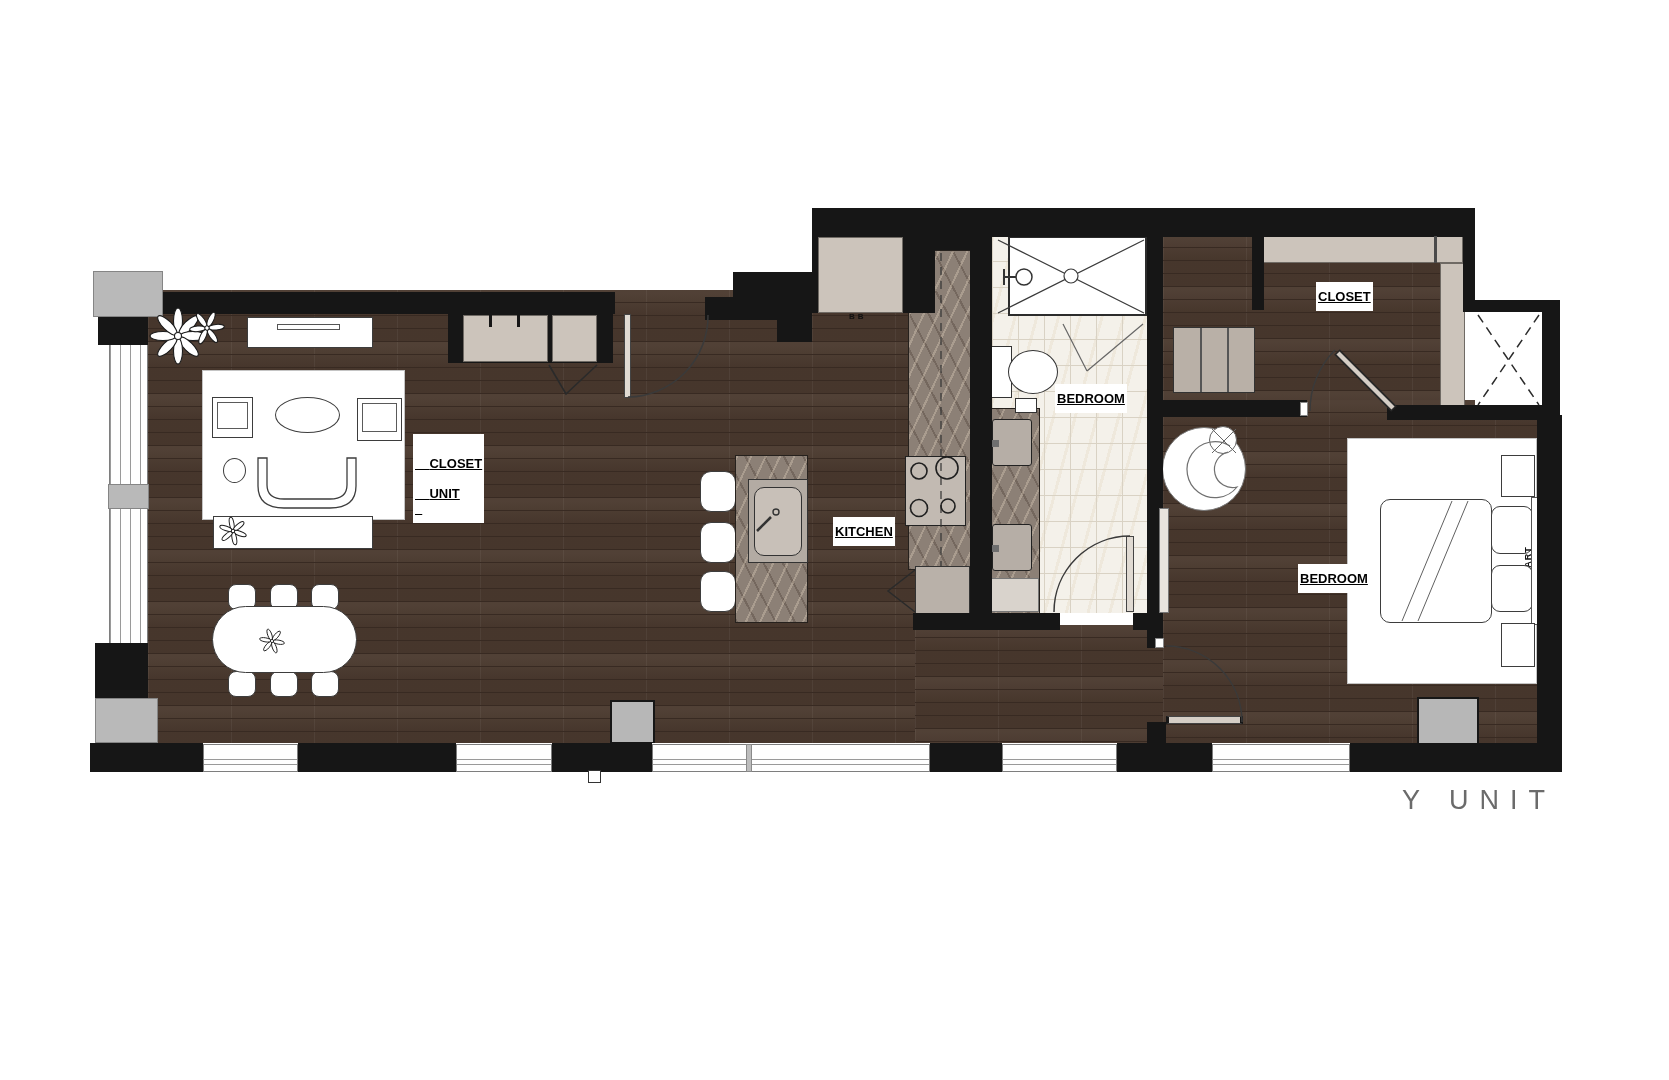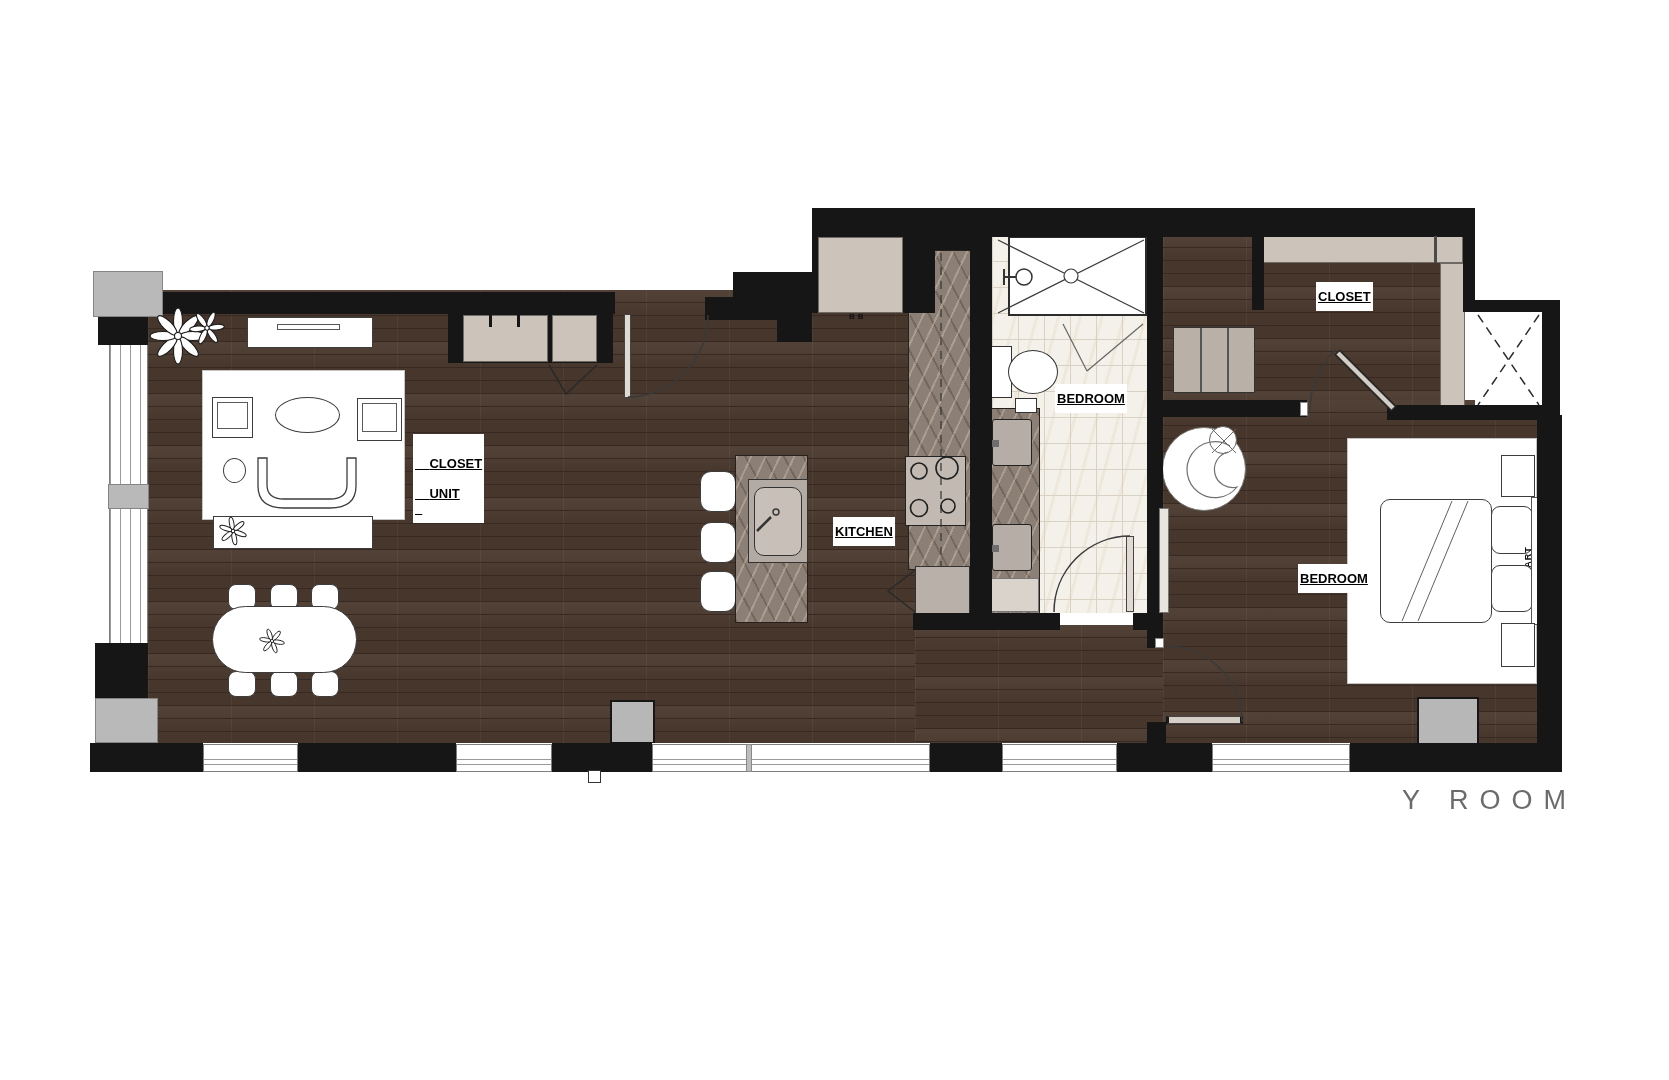--- a/index.html
+++ b/index.html
@@ -259,15 +259,15 @@
   <div class="abs rlabel" style="left:413px;top:434px;">
     <span>CLOSET</span><br>
     <span>UNIT</span>
   </div>
   <div class="abs rlabel" style="left:833px;top:517px;">KITCHEN</div>
   <div class="abs rlabel" style="left:1055px;top:384px;">BEDROOM</div>
   <div class="abs rlabel" style="left:1316px;top:282px;">CLOSET</div>
   <div class="abs rlabel" style="left:1298px;top:564px;">BEDROOM</div>
   <div class="abs tinytxt" style="left:1513px;top:552px;font-size:9px;letter-spacing:1px;transform:rotate(-90deg);transform-origin:center;width:30px;text-align:center;">ART</div>
   <div class="abs tinytxt" style="left:849px;top:312px;font-size:8px;letter-spacing:3px;">BB</div>
-  <div class="abs" id="unit-title" style="left:1402px;top:785px;">Y ROOM</div>
+  <div class="abs" id="unit-title" style="left:1402px;top:785px;">Y UNIT</div>
 
 </div>
 
 </body></html>

